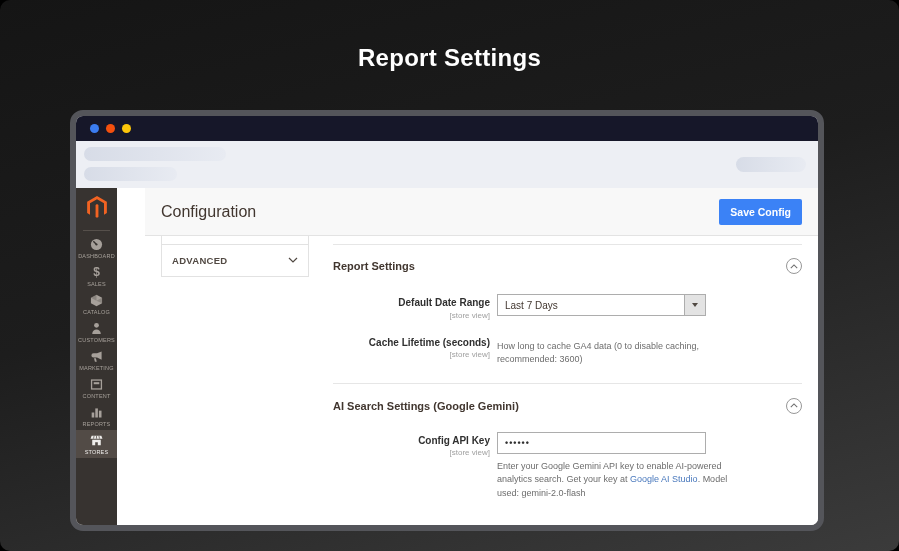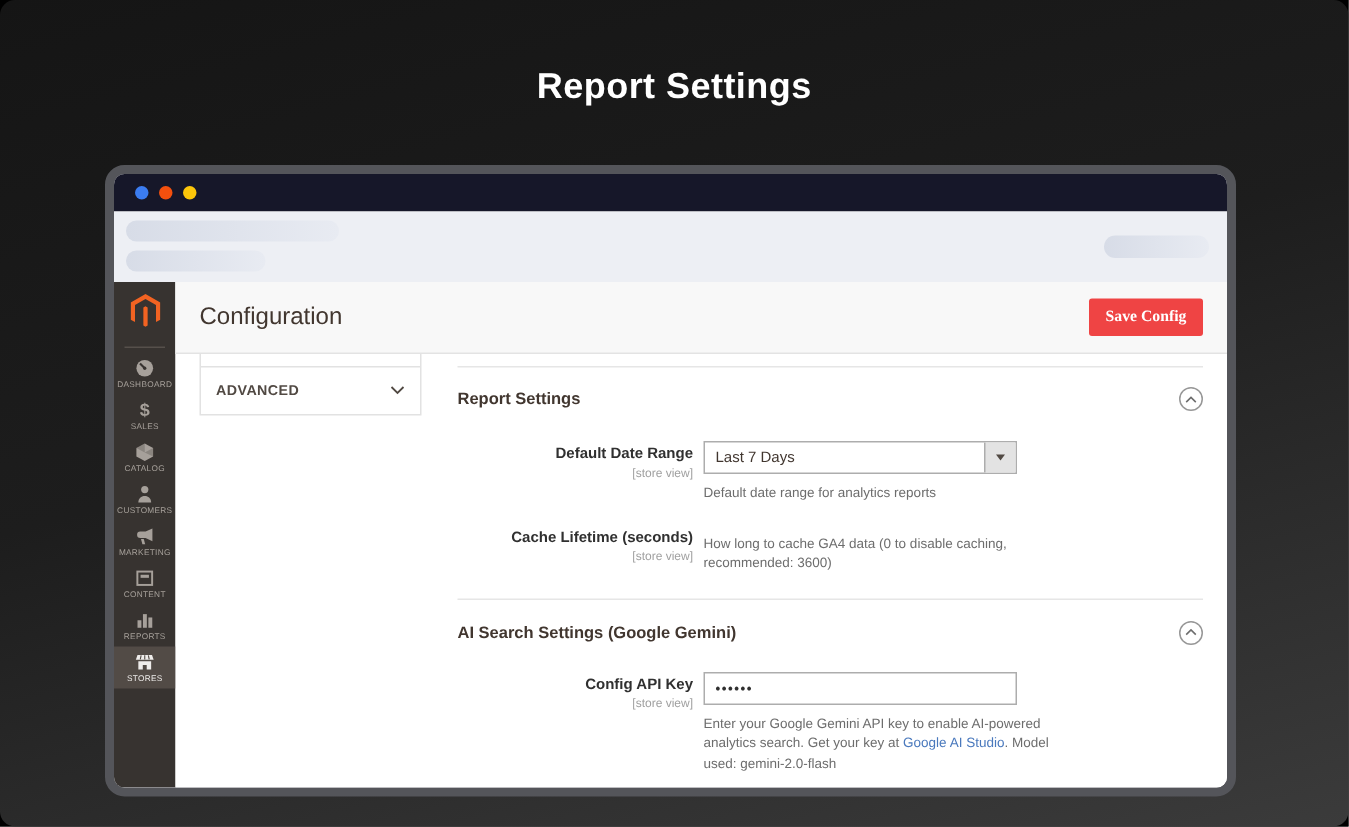--- a/index.html
+++ b/index.html
@@ -30,24 +30,24 @@
   .app{display:flex;height:337px;}
   
   .sidebar{width:41px;background:#373330;display:flex;flex-direction:column;align-items:center;flex-shrink:0;}
   .m-logo{margin-top:8px;}
   .side-divider{width:27px;height:1px;background:#56504b;margin:7px 0 3px;}
   .side-item{width:41px;padding:4px 0 3px;display:flex;flex-direction:column;align-items:center;gap:2px;color:#a6a09a;cursor:pointer;}
   .side-item .lbl{font-size:5.5px;letter-spacing:.2px;}
   .side-item.active{background:#524b46;color:#efedeb;}
   .side-item svg{display:block;}
   
-  .content{flex:1;display:flex;flex-direction:column;min-width:0;background:#fff;}
+  .content{flex:1;display:flex;flex-direction:column;min-width:0;background:#fff;margin-left:28px;}
   .page-header{height:47px;background:#f8f8f8;border-bottom:1px solid #e3e3e3;display:flex;align-items:center;padding:0 16px;flex-shrink:0;}
   .cfg-title{font-size:16px;color:#41362f;}
-  .save-btn{margin-left:auto;background:#ef4444;color:#fff;border:none;border-radius:2px;font-size:10.5px;font-weight:700;padding:7px 11px;font-family:Liberation Serif, serif;cursor:pointer;}
+  .save-btn{margin-left:auto;background:#3b82f6;color:#fff;border:none;border-radius:2px;font-size:10.5px;font-weight:700;padding:7px 11px;font-family:Liberation Sans, sans-serif;cursor:pointer;}
   .page-body{flex:1;display:flex;padding:0 16px;}
   .nav-col{width:148px;flex-shrink:0;}
   .nav-sliver{height:8px;border-left:1px solid #e2e2e2;border-right:1px solid #e2e2e2;}
   .nav-tab{border:1px solid #e2e2e2;height:33px;display:flex;align-items:center;padding:0 10px;box-sizing:border-box;cursor:pointer;background:#fff;}
   .nav-tab .t-lbl{font-size:9.5px;font-weight:700;letter-spacing:.3px;color:#514943;}
   .nav-tab .chev{margin-left:auto;display:flex;}
   .main-col{flex:1;margin-left:24px;min-width:0;}
   .top-rule{border-top:1px solid #e6e6e6;margin-top:8px;}
   .section-header{display:flex;align-items:center;padding-top:13px;}
   .section-header .s-title{font-size:11px;font-weight:700;color:#41362f;}
@@ -214,21 +214,20 @@
                 <div class="f-label">Default Date Range</div>
                 <div class="f-scope">[store view]</div>
               </div>
               <div class="control-cell">
                 <div class="sel">
                   <span class="sel-text">Last 7 Days</span>
                   <span class="sel-btn">
                       <span class="sel-arrow"></span>
                     </span>
                 </div>
-                <div class="help">Default date range for analytics reports</div>
               </div>
             </div>
 
             <div class="field-row" style="margin-top:14px;">
               <div class="label-cell">
                 <div class="f-label">Cache Lifetime (seconds)</div>
                 <div class="f-scope">[store view]</div>
               </div>
               <div class="control-cell">
                 <div class="help">How long to cache GA4 data (0 to disable caching, recommended: 3600)</div>

